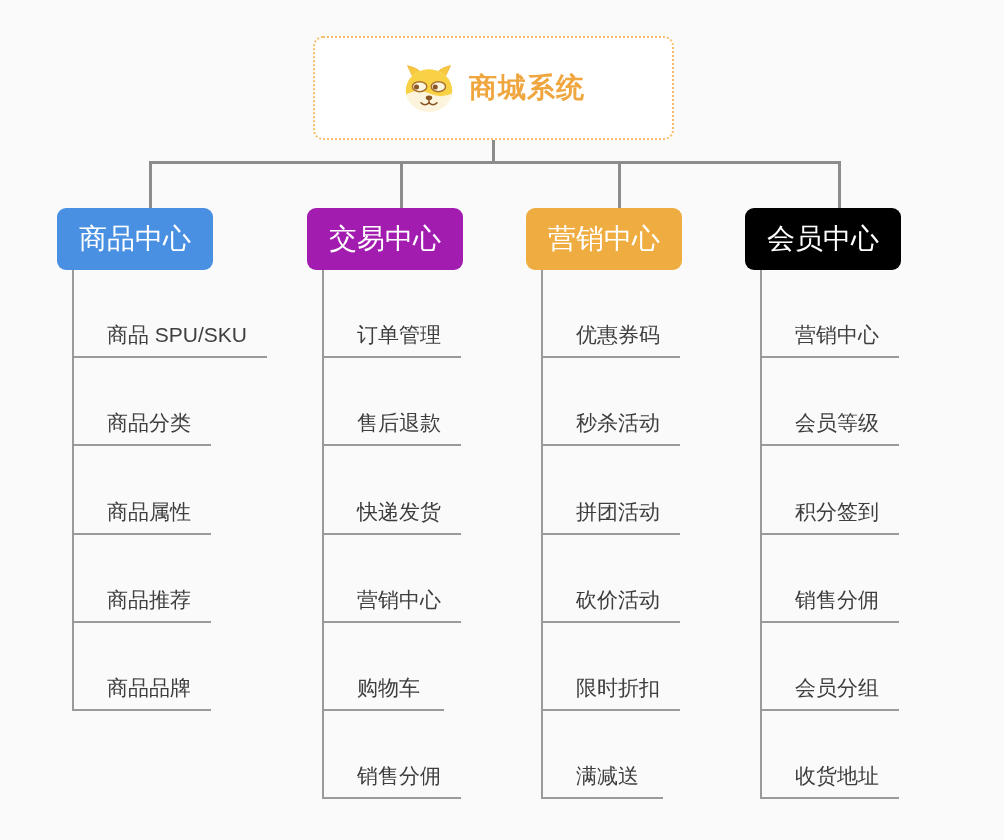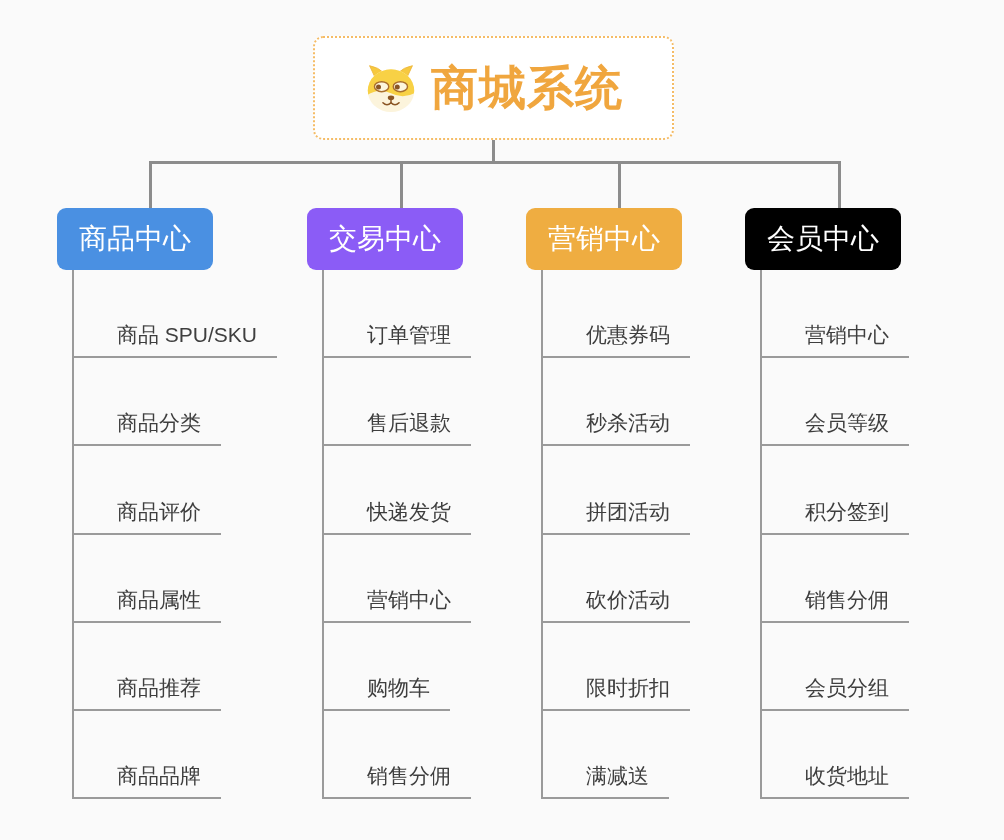--- a/index.html
+++ b/index.html
@@ -23,21 +23,21 @@
   .drop.d3{left:838px;}
   
   .root-box{
     position:absolute;left:313px;top:36px;width:361px;height:104px;
     background:#ffffff;border:2px dotted #f5bc66;border-radius:10px;
     box-sizing:border-box;
     display:flex;align-items:center;justify-content:center;gap:13px;
     cursor:default;
   }
   .root-title{
-    font-size:47px;font-weight:600;color:#f0a63e;letter-spacing:1px;
+    font-size:28px;font-weight:600;color:#f0a63e;letter-spacing:1px;
     white-space:nowrap;
   }
   .dog-icon{display:block;flex:0 0 auto;}
   
   .branch{position:absolute;top:208px;}
   .branch.b0{left:57px;}
   .branch.b1{left:307px;}
   .branch.b2{left:526px;}
   .branch.b3{left:745px;}
   .branch-header{
@@ -50,21 +50,21 @@
     margin-left:15px;
     border-left:2px solid #9a9a9a;
     width:max-content;
   }
   .node{
     box-sizing:border-box;
     height:88.2px;
     display:flex;align-items:flex-end;
     width:max-content;min-width:120px;
     border-bottom:2px solid #9a9a9a;
-    padding:0 20px 7px 43px;
+    padding:0 20px 7px 33px;
     font-size:21px;color:#3e3e3e;
     white-space:nowrap;cursor:default;
   }
 </style>
 </head>
 <body>
 
 <div class="canvas">
 
   <div class="conn stem" style="background-color: rgb(140, 140, 140);"></div>
@@ -92,29 +92,28 @@
       <path d="M21 44.5 Q25.5 49 30 44.5 Q34.5 49 39 44.5" fill="none" stroke="#8a5524" stroke-width="1.8" stroke-linecap="round"></path>
     </svg>
     <span class="root-title" style="color: rgb(240, 166, 62);">商城系统</span>
   </div>
 
   <div class="branch b0">
     <div class="branch-header" style="background-color: rgb(74, 144, 226);">商品中心</div>
     <div class="branch-items">
       <div class="node">商品 SPU/SKU</div>
       <div class="node">商品分类</div>
-      <div class="node">商品评价</div>
       <div class="node">商品属性</div>
       <div class="node">商品推荐</div>
       <div class="node">商品品牌</div>
     </div>
   </div>
 
   <div class="branch b1">
-    <div class="branch-header" style="background-color: #8b5cf6;">交易中心</div>
+    <div class="branch-header" style="background-color: #a21caf;">交易中心</div>
     <div class="branch-items">
       <div class="node">订单管理</div>
       <div class="node">售后退款</div>
       <div class="node">快递发货</div>
       <div class="node">营销中心</div>
       <div class="node">购物车</div>
       <div class="node">销售分佣</div>
     </div>
   </div>
 

